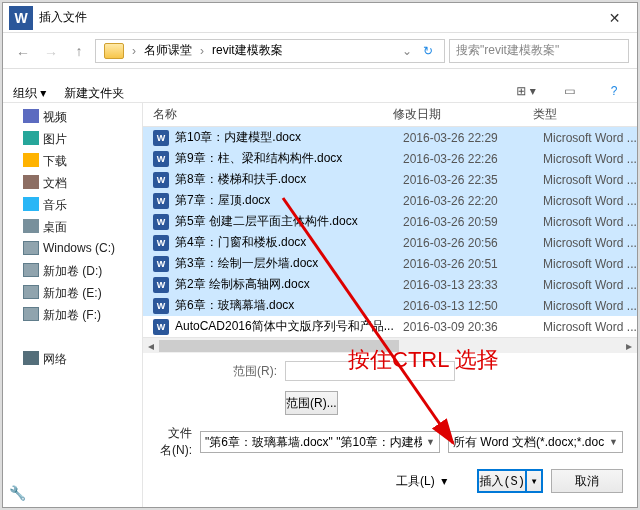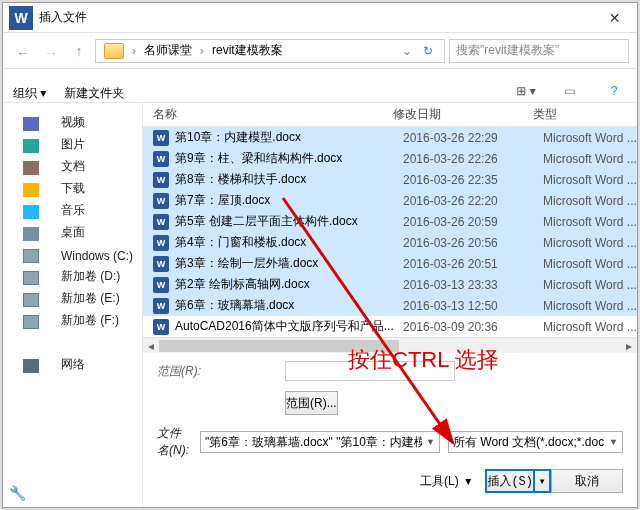--- a/index.html
+++ b/index.html
@@ -15,21 +15,21 @@
 .crumb{display:flex;align-items:center;flex:1;height:24px;border:1px solid #ccc;background:#fff;padding:0 4px;}
 .crumb span{padding:0 4px;}
 .crumb .sep{color:#888;}
 .refresh{width:24px;text-align:center;color:#1e88e5;}
 .search{width:180px;height:24px;border:1px solid #ccc;padding:0 6px;color:#888;display:flex;align-items:center;}
 .toolbar{height:34px;display:flex;align-items:flex-end;padding:0 10px;gap:18px;background:#fff;border-bottom:1px solid #e5e5e5;}
 .toolbar .spacer{flex:1;}
 .tb-icon{width:26px;height:22px;display:flex;align-items:center;justify-content:center;color:#555;}
 .body{flex:1;display:flex;overflow:hidden;}
 .sidebar{width:140px;border-right:1px solid #e5e5e5;padding:6px 0;overflow:hidden;}
-.sb-item{display:flex;align-items:flex-end;height:22px;padding:0 8px 0 20px;gap:22px;color:#222;white-space:nowrap;}
+.sb-item{display:flex;align-items:flex-start;height:22px;padding:0 8px 0 20px;gap:4px;color:#222;white-space:nowrap;}
 .sb-ico{width:16px;height:14px;flex-shrink:0;}
 .sb-ico.video{background:#5c6bc0;}
 .sb-ico.pic{background:#26a69a;}
 .sb-ico.doc{background:#8d6e63;}
 .sb-ico.dl{background:#ffb300;}
 .sb-ico.music{background:#29b6f6;}
 .sb-ico.desk{background:#78909c;}
 .sb-ico.drive{background:#90a4ae;border:1px solid #607d8b;}
 .sb-ico.net{background:#546e7a;}
 .filepane{flex:1;display:flex;flex-direction:column;overflow:hidden;}
@@ -42,29 +42,29 @@
 .frow.sel{background:#cde8ff;}
 .fico{width:16px;height:16px;background:#2b579a;color:#fff;font-size:9px;font-weight:bold;display:flex;align-items:center;justify-content:center;margin-right:6px;border-radius:2px;flex-shrink:0;}
 .fname{width:228px;overflow:hidden;text-overflow:ellipsis;}
 .fdate{width:140px;color:#555;}
 .ftype{color:#555;overflow:hidden;}
 .scrollh{height:16px;border-top:1px solid #e5e5e5;background:#f0f0f0;position:relative;}
 .scrollh .thumb{position:absolute;left:0;top:2px;height:12px;width:240px;background:#cdcdcd;}
 .scrollh .arr{position:absolute;top:0;width:16px;height:16px;display:flex;align-items:center;justify-content:center;color:#666;}
 .bottom{padding:8px 14px 14px;display:flex;flex-direction:column;gap:10px;}
 .brow{display:flex;align-items:center;gap:8px;}
-.lbl{width:120px;text-align:left;color:#666;font-style:italic;}
+.lbl{width:120px;text-align:right;color:#666;}
 .range-in{width:170px;height:20px;border:1px solid #ccc;background:#fff;}
 .btn{height:24px;padding:0 0;border:1px solid #adadad;background:linear-gradient(#f5f5f5,#e9e9e9);display:flex;align-items:center;justify-content:center;cursor:pointer;}
 .btn.primary{border:2px solid #0078d7;font-family:Liberation Mono, monospace;}
 .combo{height:22px;border:1px solid #adadad;background:#fff;display:flex;align-items:center;padding:0 4px;justify-content:space-between;}
 .fn-combo{flex:1;max-width:240px;}
 .filt-combo{width:175px;}
 .arrow-down{font-size:9px;color:#555;margin-left:4px;}
-.btnrow{display:flex;justify-content:flex-end;align-items:center;}
+.btnrow{display:flex;justify-content:flex-end;gap:8px;align-items:center;}
 .splitbtn{display:flex;}
 .splitbtn .main{border-right:none;}
 .splitbtn .dd{width:18px;padding:0;}
 .annot{position:absolute;pointer-events:none;}
 .red-arrow{position:absolute;left:270px;top:185px;width:200px;height:270px;}
 .red-arrow svg{width:100%;height:100%;}
 .anno-text{position:absolute;left:345px;top:342px;font-size:22px;color:#d00;font-weight:500;white-space:nowrap;}
 .tool-ico{position:absolute;left:6px;bottom:6px;color:#1e88e5;font-size:14px;}
 </style>
 </head>
@@ -110,26 +110,26 @@
     <div class="sidebar" id="sidebar">
         <div class="sb-item">
           <div class="sb-ico video"></div>
           <span>视频</span>
         </div>
         <div class="sb-item">
           <div class="sb-ico pic"></div>
           <span>图片</span>
         </div>
         <div class="sb-item">
+          <div class="sb-ico dl"></div>
+          <span>下载</span>
+        </div>
+        <div class="sb-item">
           <div class="sb-ico doc"></div>
           <span>文档</span>
-        </div>
-        <div class="sb-item">
-          <div class="sb-ico dl"></div>
-          <span>下载</span>
         </div>
         <div class="sb-item">
           <div class="sb-ico music"></div>
           <span>音乐</span>
         </div>
         <div class="sb-item">
           <div class="sb-ico desk"></div>
           <span>桌面</span>
         </div>
         <div class="sb-item">

